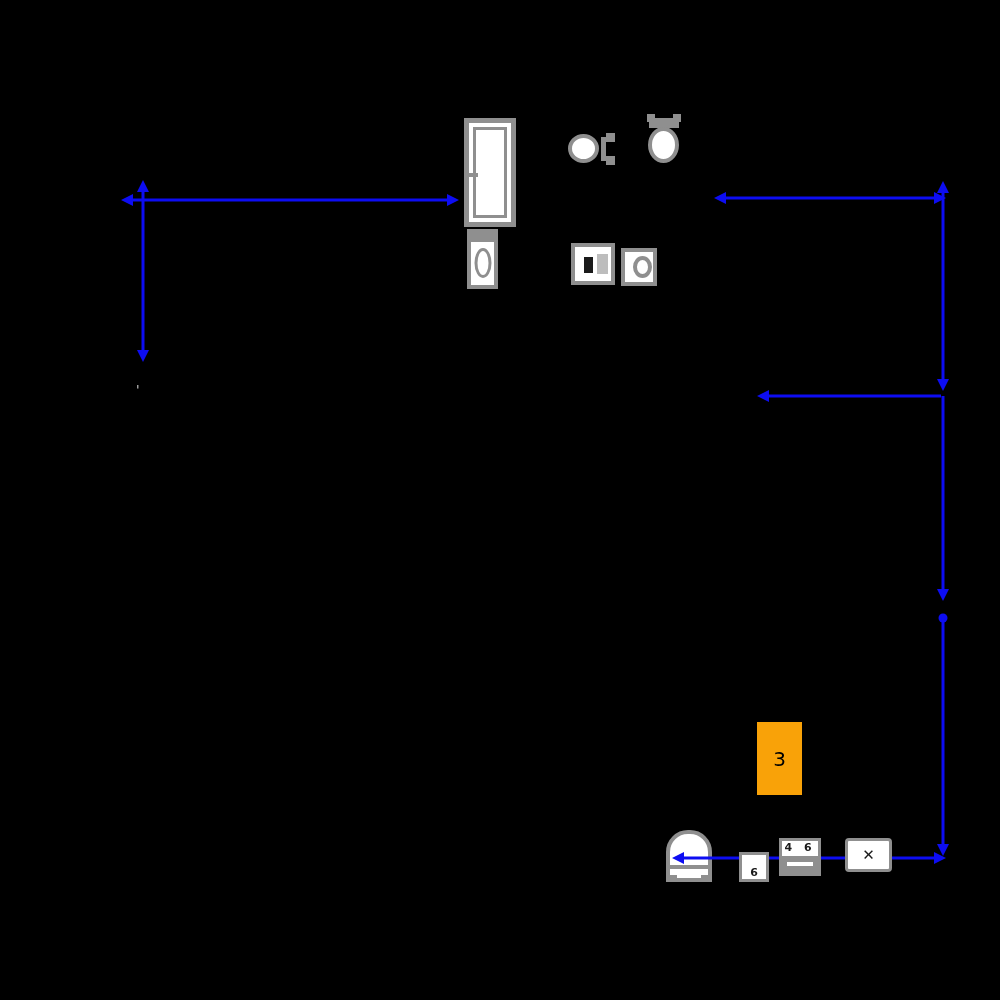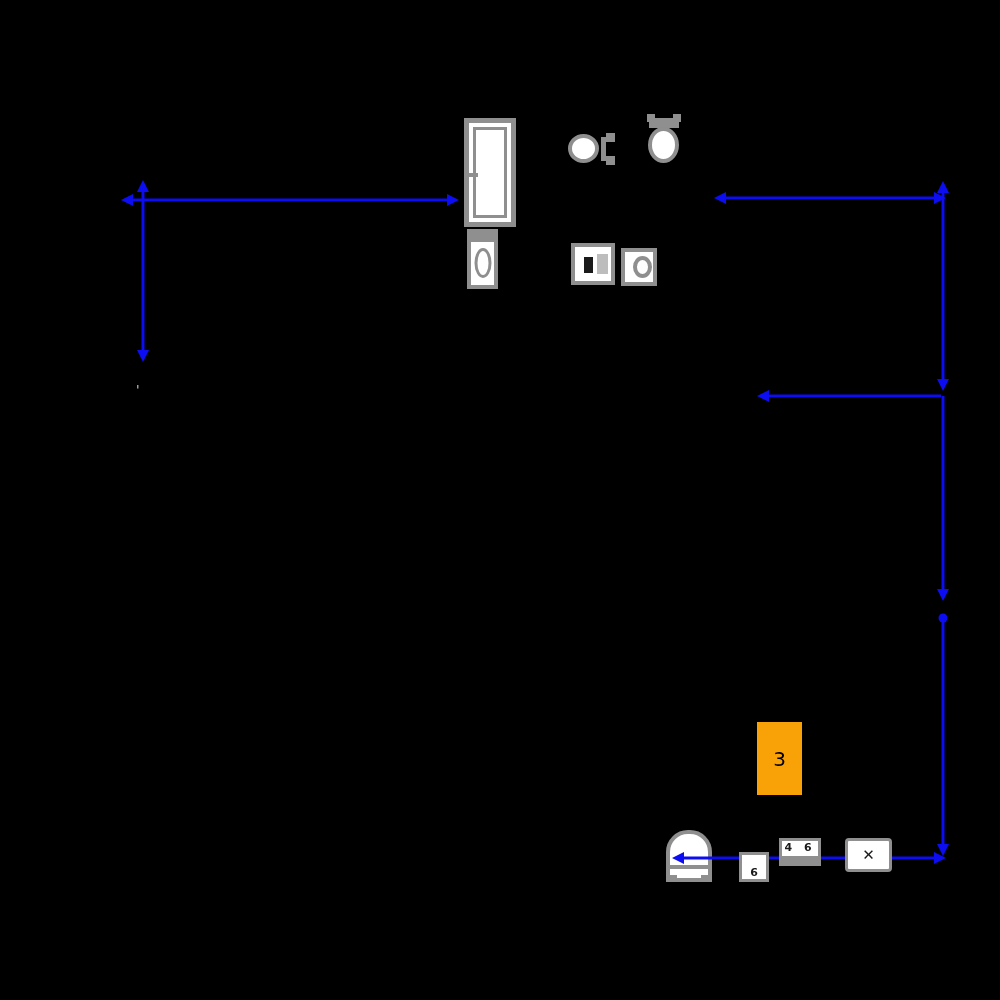--- a/index.html
+++ b/index.html
@@ -61,21 +61,21 @@
 
   
   .oven{left:666px;top:830px;width:46px;height:52px;border:4px solid var(--fixture-gray);border-radius:22px 22px 0 0;background:var(--fixture-fill);}
   .oven-shelf{position:absolute;left:0;right:0;bottom:9px;height:4px;background:var(--fixture-gray);}
   .oven-foot-l{position:absolute;left:-2px;bottom:-4px;width:9px;height:7px;background:var(--fixture-gray);}
   .oven-foot-r{position:absolute;right:-2px;bottom:-4px;width:9px;height:7px;background:var(--fixture-gray);}
 
   .small-unit{left:739px;top:852px;width:30px;height:30px;border:3px solid var(--fixture-gray);background:var(--fixture-fill);}
   .small-unit-label{position:absolute;left:50%;bottom:0;transform:translateX(-50%);color:var(--dark-mark);font-size:11px;font-weight:bold;line-height:12px;}
 
-  .cooktop{left:779px;top:838px;width:42px;height:28px;border:3px solid var(--fixture-gray);background:var(--fixture-gray);}
+  .cooktop{left:779px;top:838px;width:42px;height:38px;border:3px solid var(--fixture-gray);background:var(--fixture-gray);}
   .cooktop-band{position:absolute;left:0;right:0;top:0;height:15px;background:var(--fixture-fill);
     color:var(--dark-mark);font-size:11px;font-weight:bold;text-align:center;line-height:14px;letter-spacing:4px;}
   .cooktop-slot{position:absolute;left:5px;right:5px;bottom:7px;height:4px;background:var(--fixture-fill);}
 
   .x-unit{left:845px;top:838px;width:47px;height:34px;border:3px solid var(--fixture-gray);border-radius:4px;background:var(--fixture-fill);
     display:flex;align-items:center;justify-content:center;color:var(--dark-mark);font-size:15px;font-weight:bold;}
 
   
   .room-box{left:757px;top:722px;width:45px;height:73px;background:var(--accent-orange);z-index:3;
     display:flex;align-items:center;justify-content:center;color:#000;font-size:20px;}

